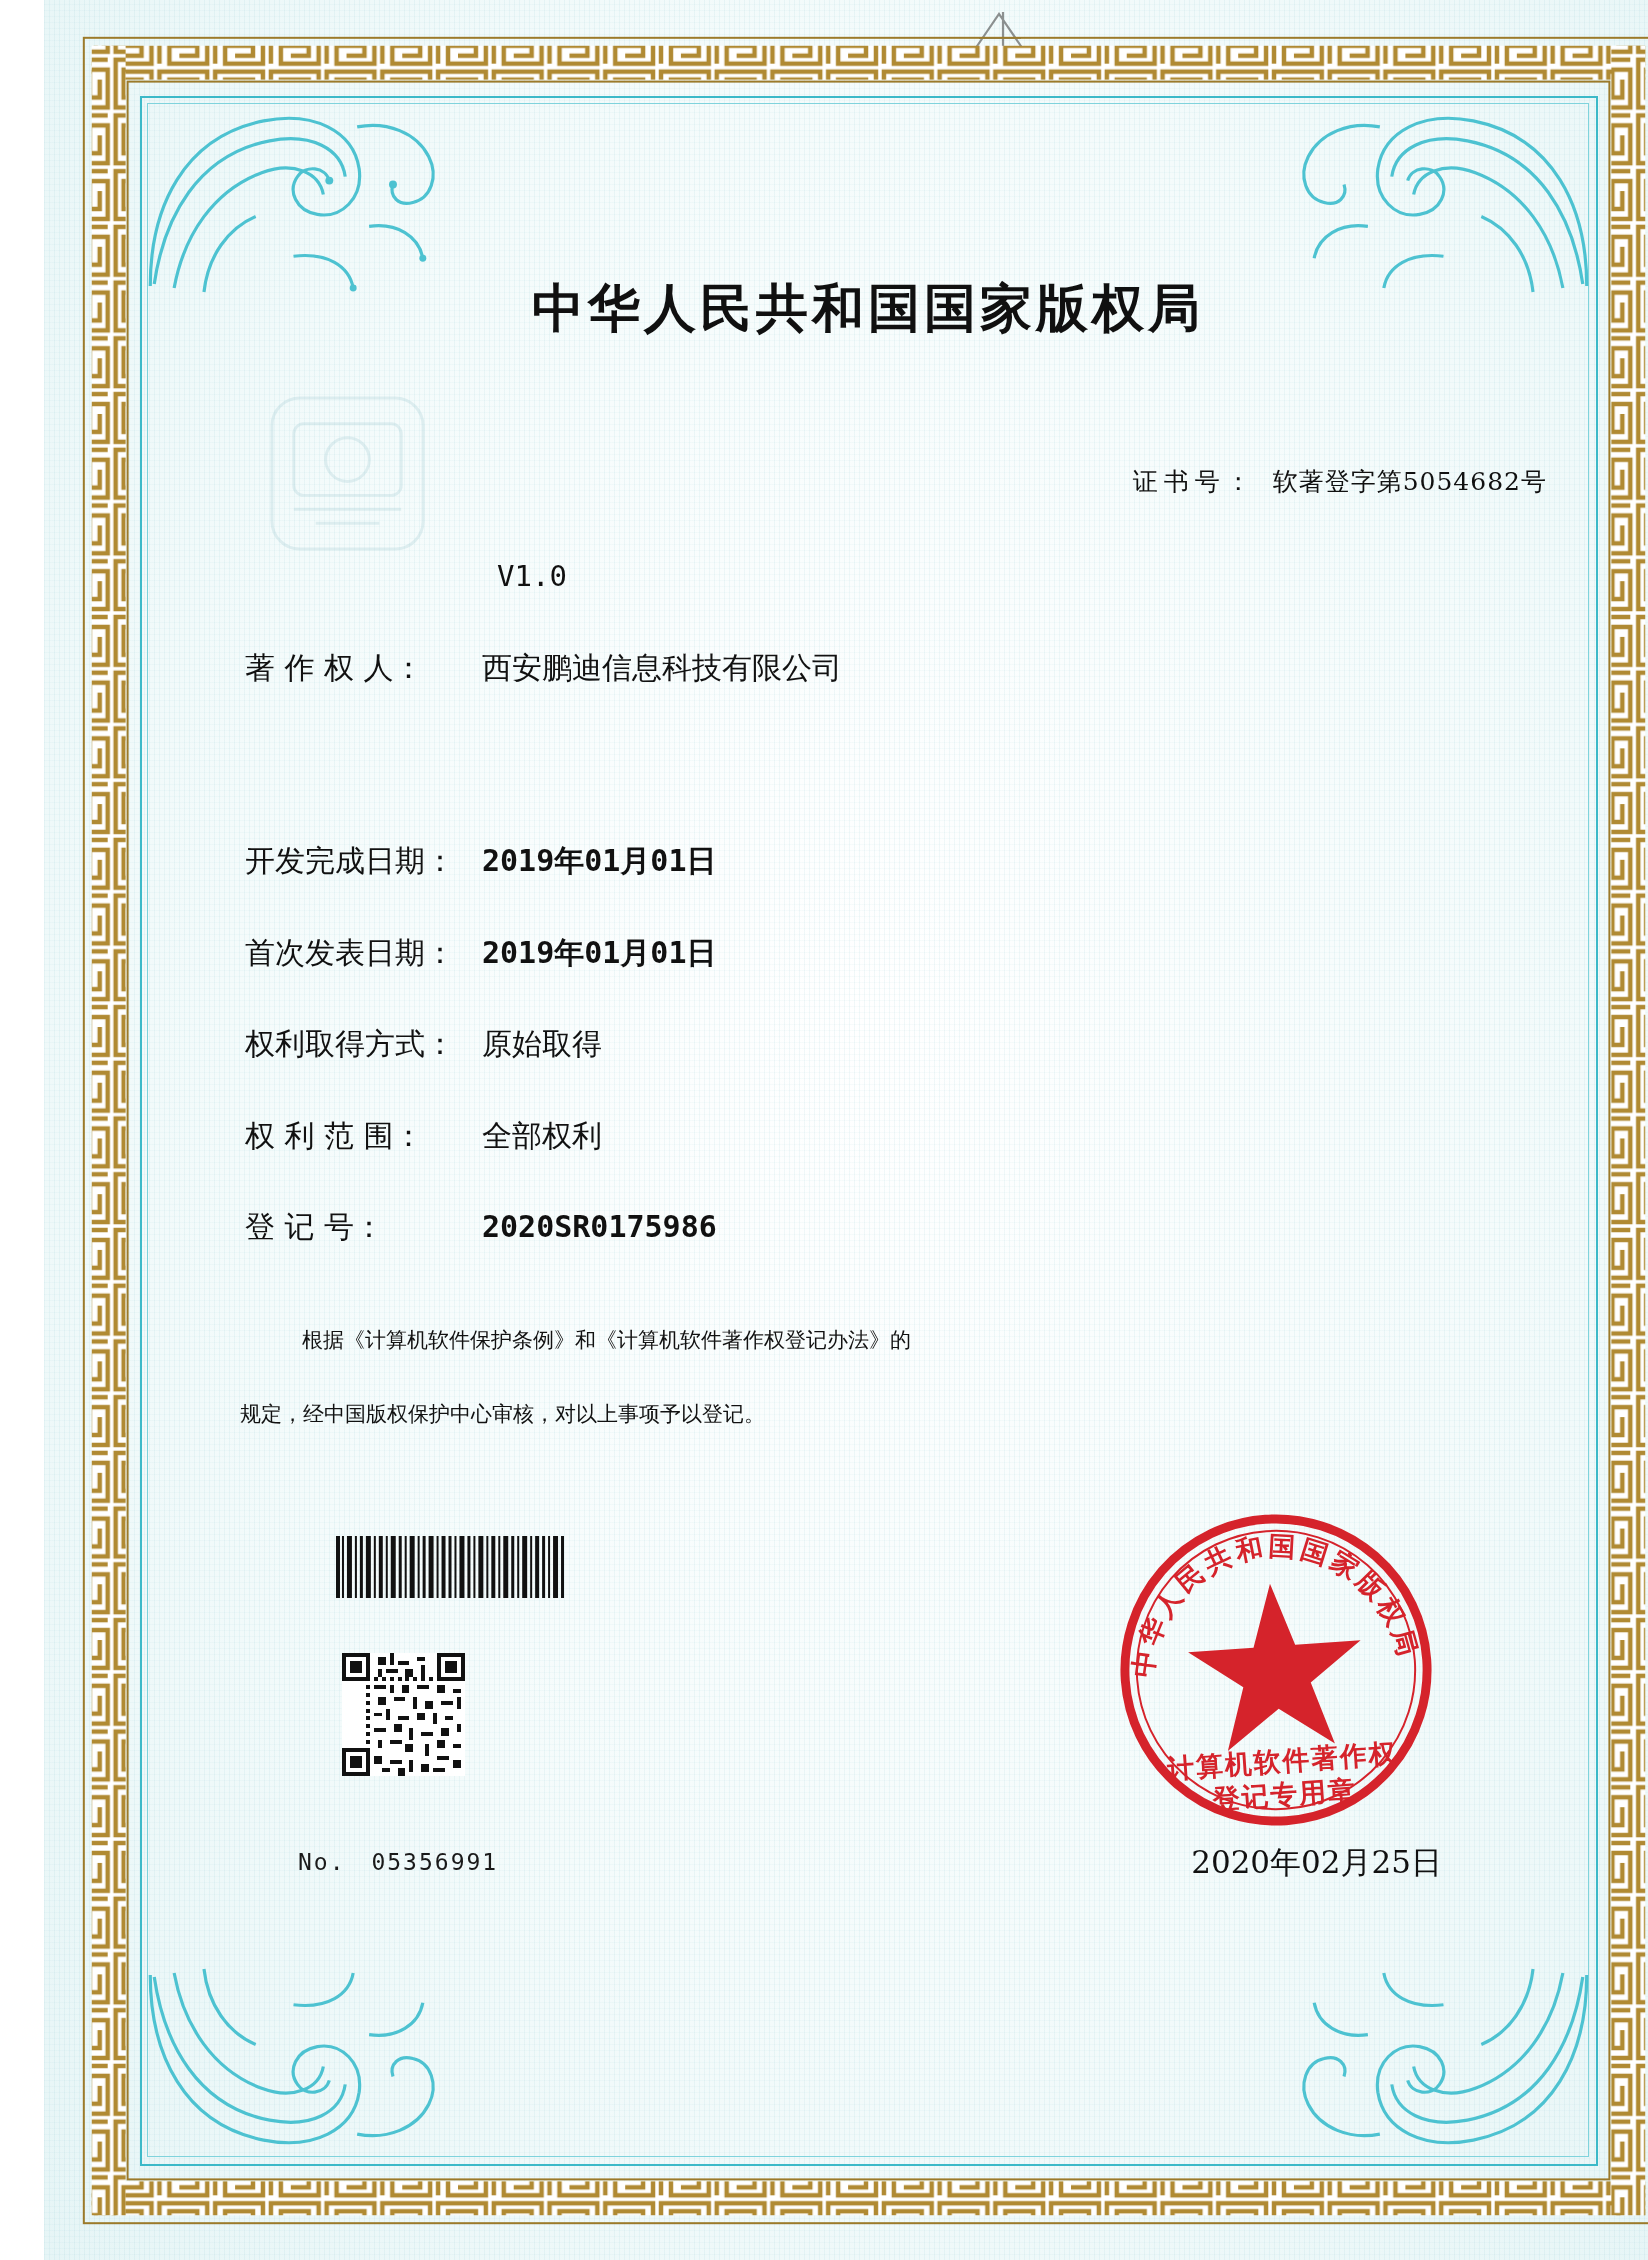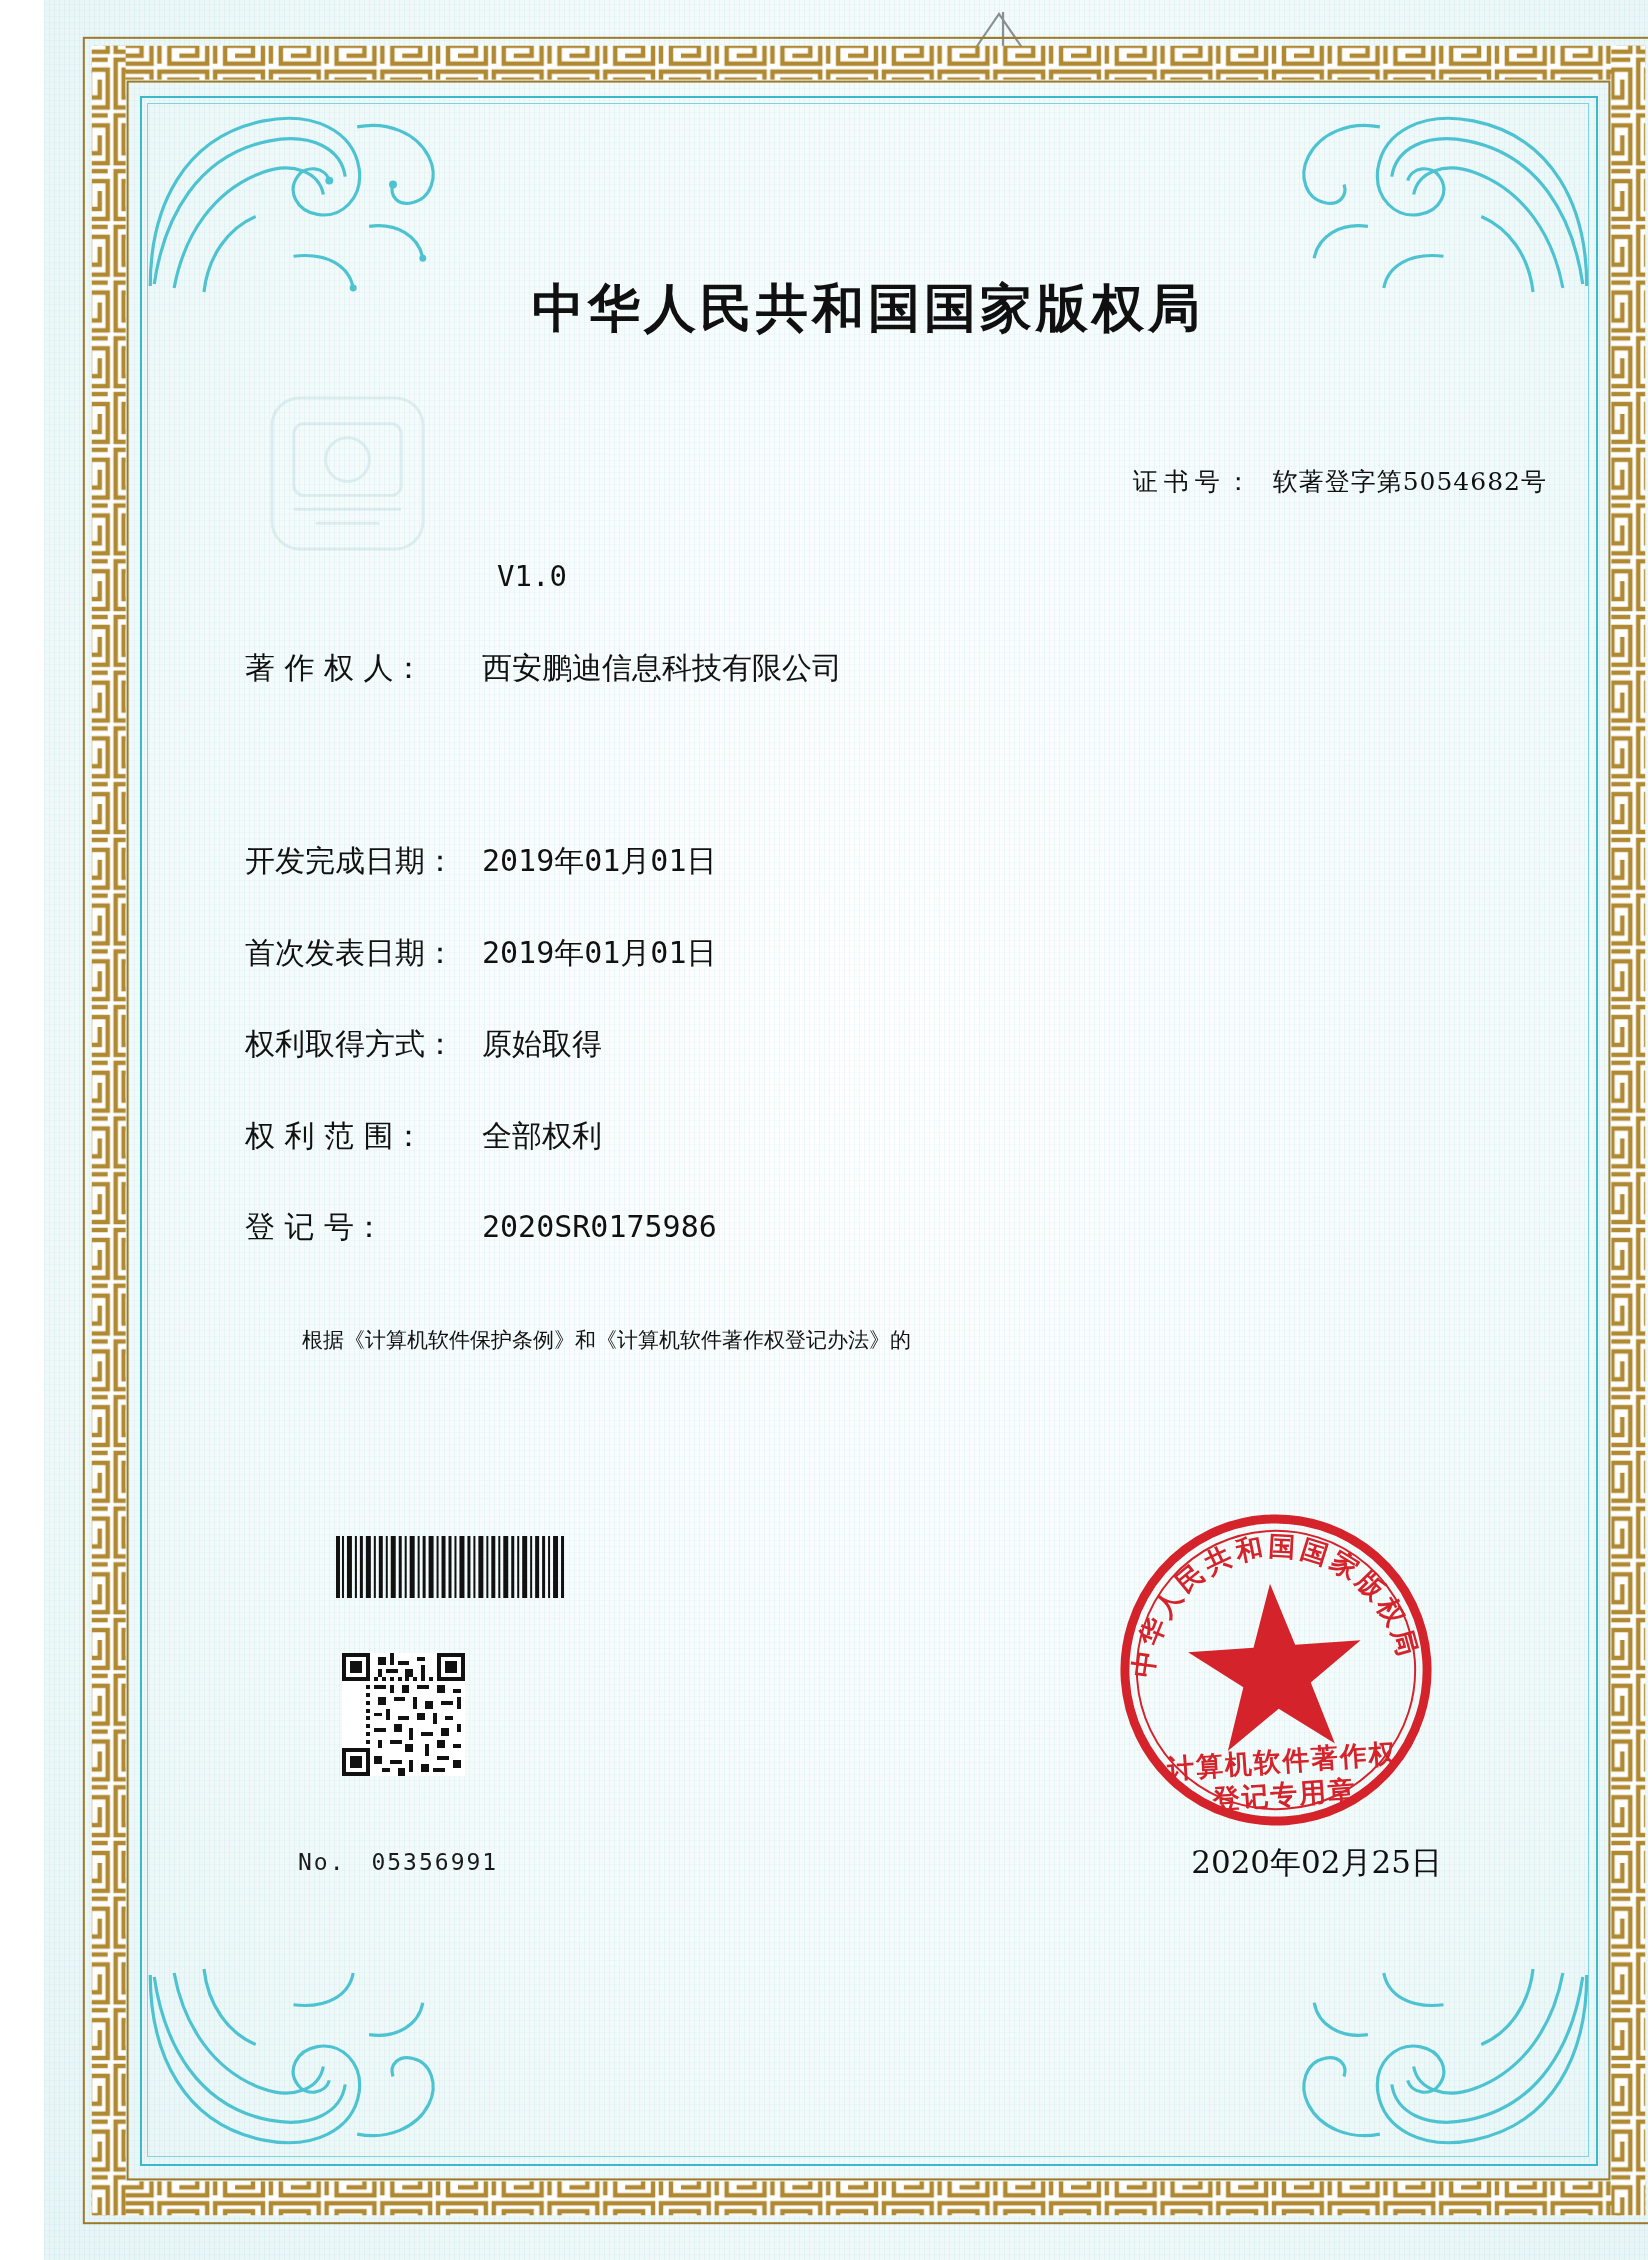--- a/index.html
+++ b/index.html
@@ -127,21 +127,21 @@
   }
 
   .value-line2 {
     position: absolute;
     left: 350px;
     font-family: "DejaVu Sans Mono", monospace;
     font-size: 29px;
     color: #111;
   }
 
-  .mono { font-family: "DejaVu Sans Mono", monospace; }
+  .mono { font-family: "DejaVu Sans Mono", monospace; font-weight: bold; }
 
   .statement {
     position: absolute;
     left: 93px;
     width: 1264px;
     font-family: "DejaVu Serif", serif;
     font-size: 21px;
     color: #111;
     line-height: 74px;
   }
@@ -343,20 +343,23 @@
       <span class="label">权 利 范 围：</span><span class="value">全部权利</span>
     </div>
 
     <div class="field" style="top:1104px;">
       <span class="label">登 记 号：</span><span class="value mono">2020SR0175986</span>
     </div>
 
     <div class="statement" style="top:1200px;">
       <span class="indent"></span><span>根据《计算机软件保护条例》和《计算机软件著作权登记办法》的</span>
     </div>
+    <div class="statement" style="top:1274px;">
+      <span>规定，经中国版权保护中心审核，对以上事项予以登记。</span>
+    </div>
 
     <svg class="barcode" viewBox="0 0 232 62" preserveAspectRatio="none">
       <g fill="#111">
         <rect x="0" y="0" width="4" height="62"></rect>
           <rect x="6" y="0" width="2" height="62"></rect>
         <rect x="11" y="0" width="5" height="62"></rect>
           <rect x="19" y="0" width="2" height="62"></rect>
         <rect x="24" y="0" width="3" height="62"></rect>
           <rect x="30" y="0" width="5" height="62"></rect>
         <rect x="38" y="0" width="2" height="62"></rect>

